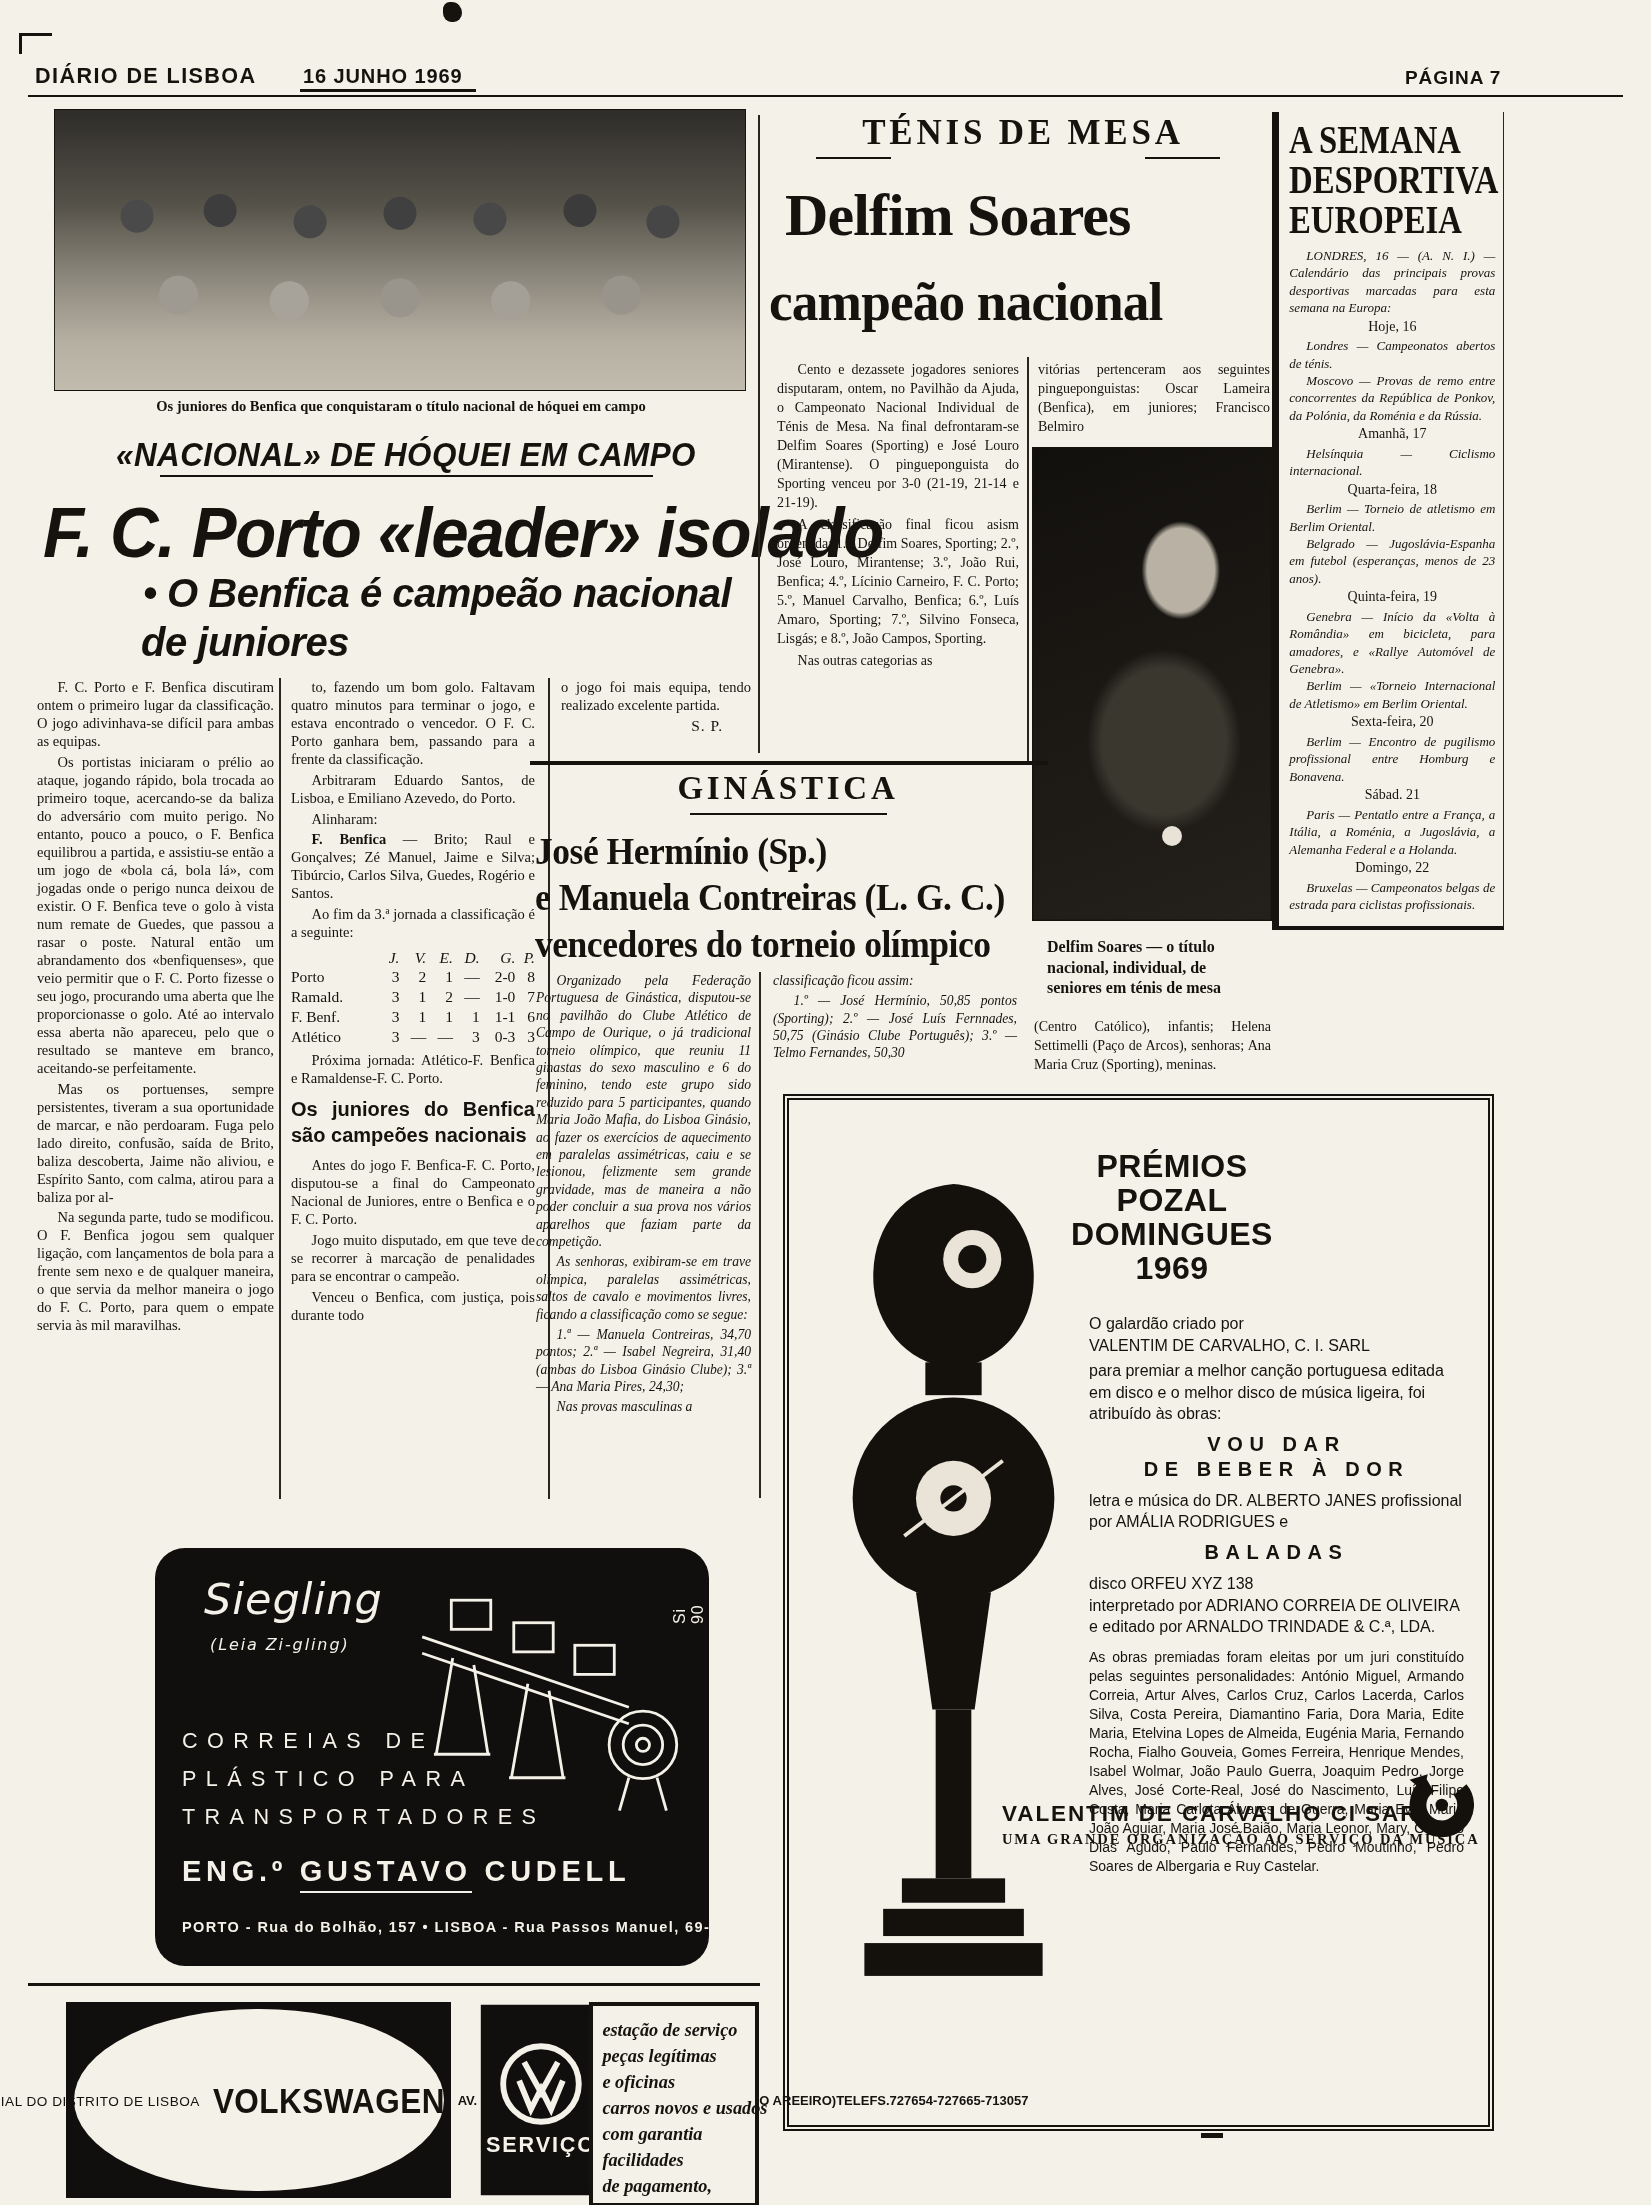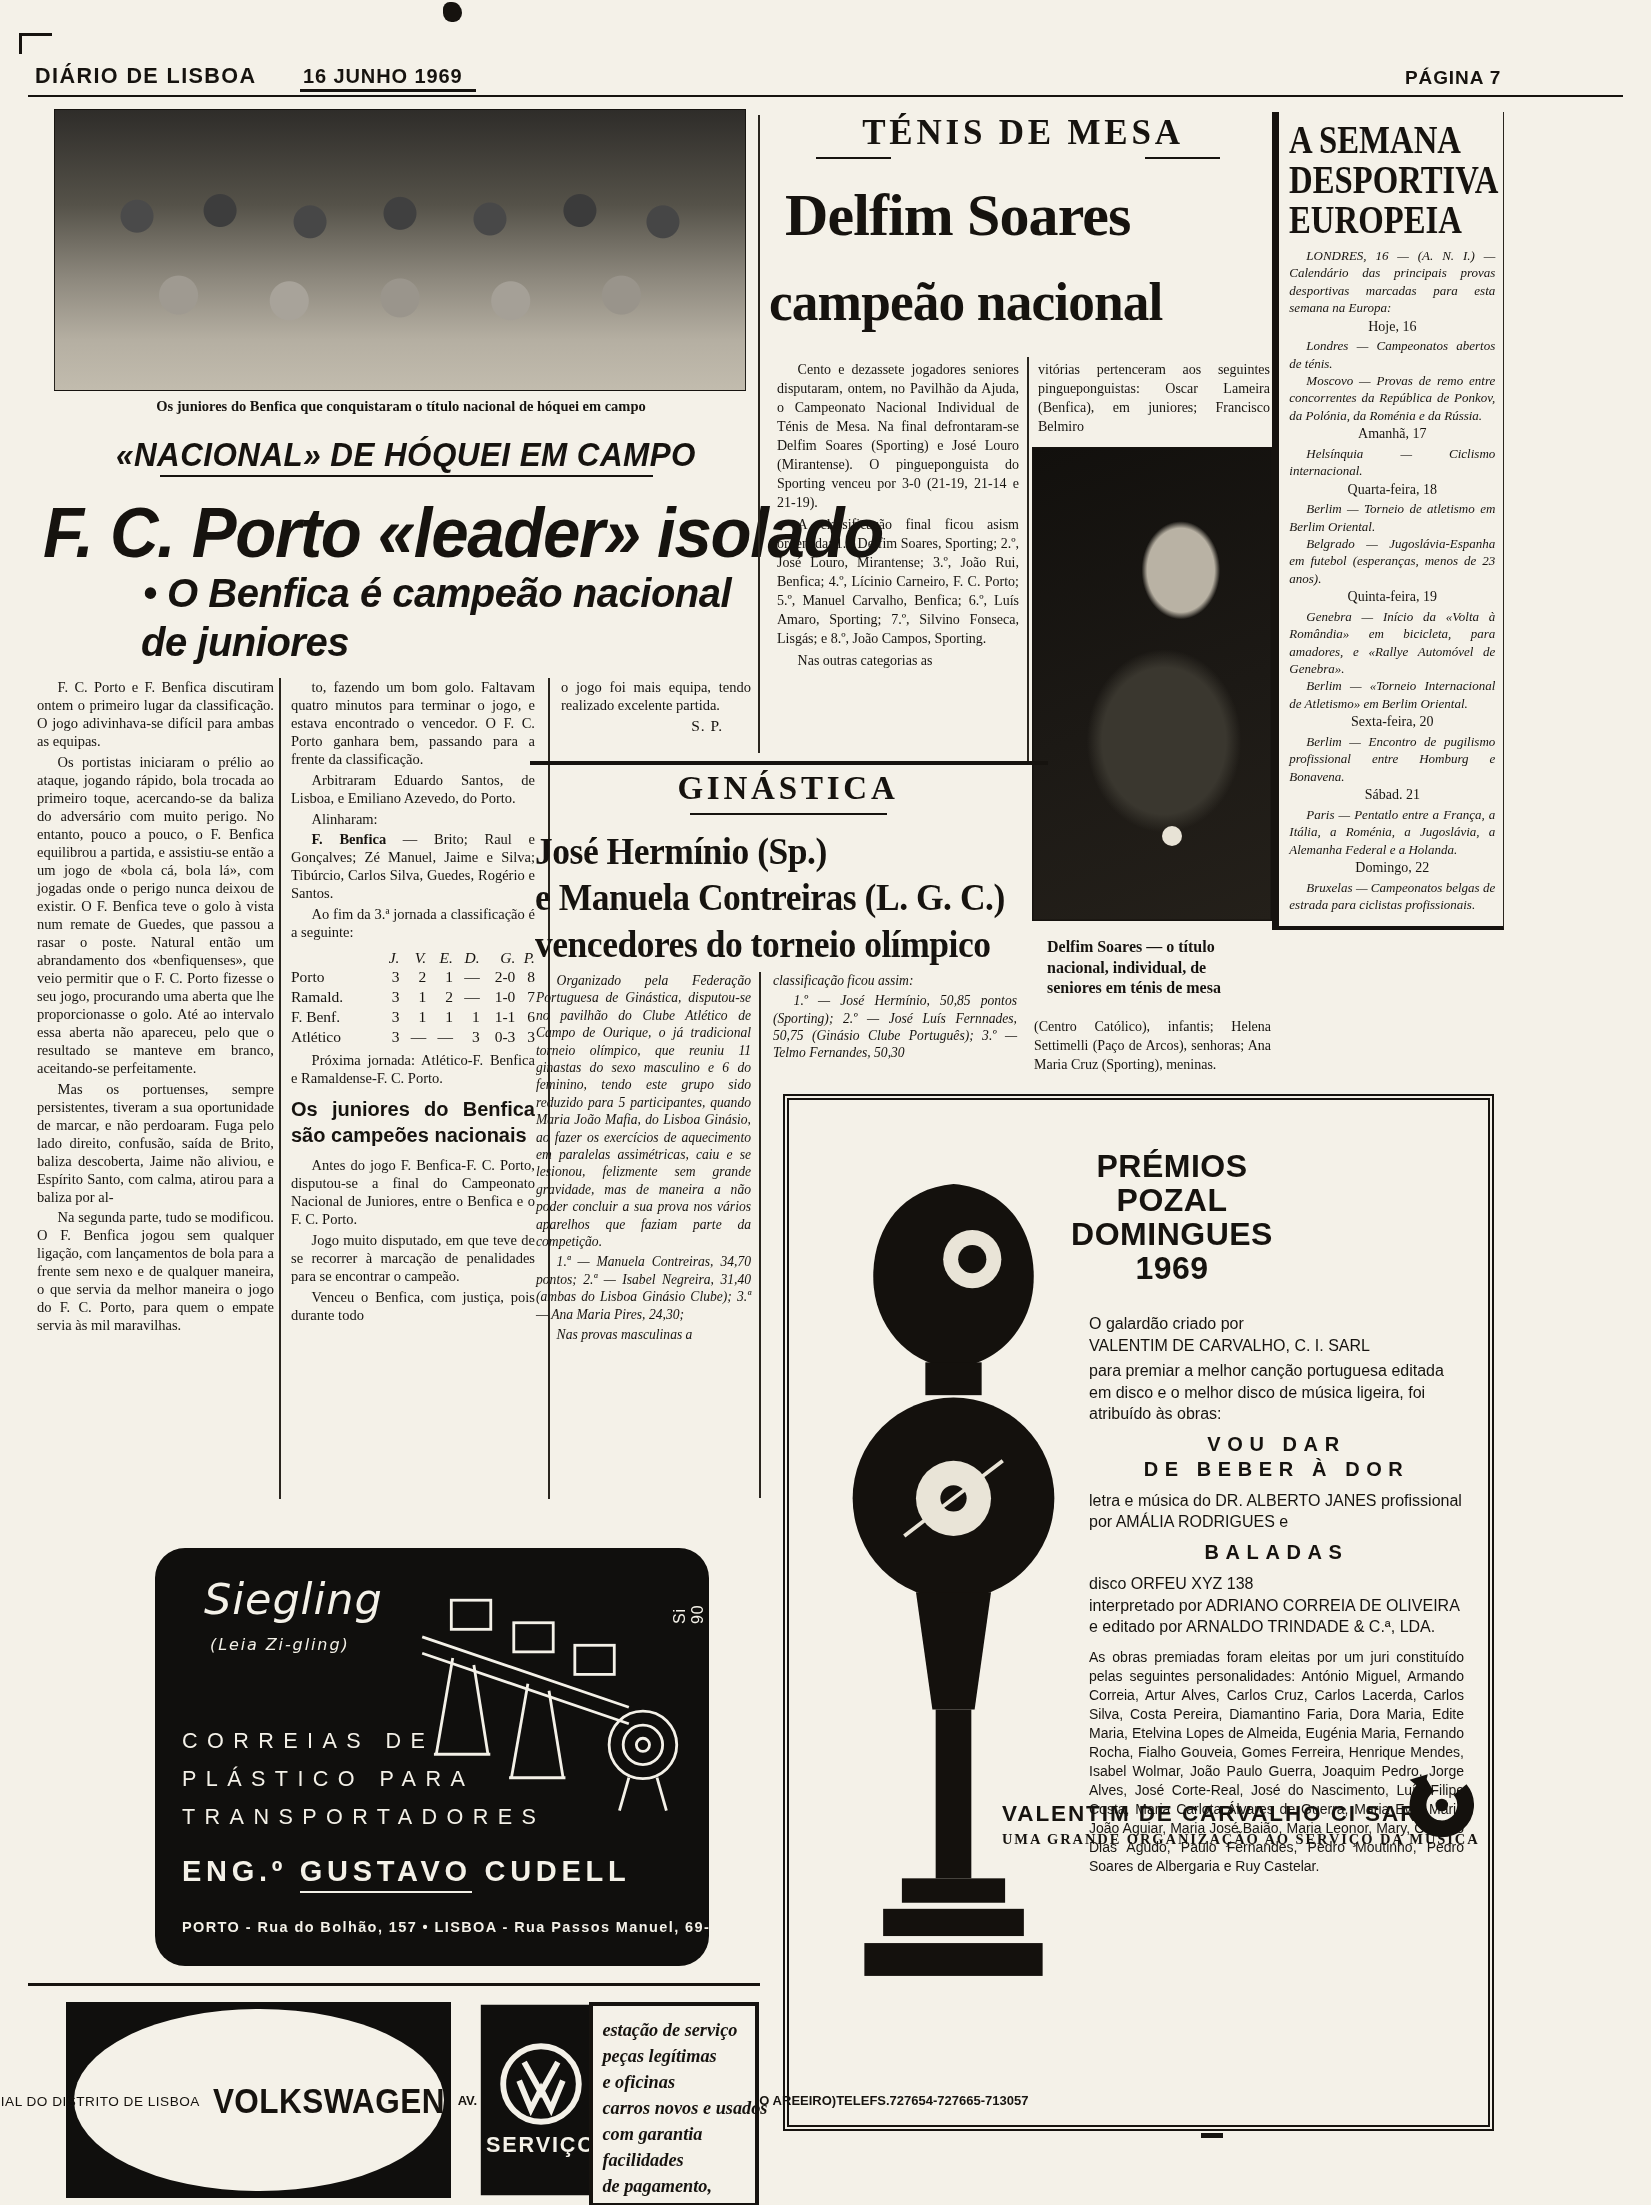--- a/index.html
+++ b/index.html
@@ -269,20 +269,21 @@
 
   <div class="hrule" style="left:530px;top:761px;width:518px;height:3.8px;"></div>
   <div class="abs sec-label" style="left:530px;top:770px;width:516px;font-size:33px;">GINÁSTICA</div>
   <div class="hrule" style="left:690px;top:813px;width:197px;height:2.3px;"></div>
   <div class="abs gin-head" style="left:535px;top:830px;">José Hermínio (Sp.)</div>
   <div class="abs gin-head" style="left:535px;top:876px;">e Manuela Contreiras (L. G. C.)</div>
   <div class="abs gin-head" style="left:535px;top:923px;">vencedores do torneio olímpico</div>
 
   <div class="abs bt ital" style="left:536px;top:972px;width:215px;font-size:13.6px;line-height:17.4px;">
     <p>Organizado pela Federação Portuguesa de Ginástica, disputou-se no pavilhão do Clube Atlético de Campo de Ourique, o já tradicional torneio olímpico, que reuniu 11 ginastas do sexo masculino e 6 do feminino, tendo este grupo sido reduzido para 5 participantes, quando Maria João Mafia, do Lisboa Ginásio, ao fazer os exercícios de aquecimento em paralelas assimétricas, caiu e se lesionou, felizmente sem grande gravidade, mas de maneira a não poder concluir a sua prova nos vários aparelhos que faziam parte da competição.</p>
+    <p>As senhoras, exibiram-se em trave olímpica, paralelas assimétricas, saltos de cavalo e movimentos livres, ficando a classificação como se segue:</p>
     <p>1.ª — Manuela Contreiras, 34,70 pontos; 2.ª — Isabel Negreira, 31,40 (ambas do Lisboa Ginásio Clube); 3.ª — Ana Maria Pires, 24,30;</p>
     <p>Nas provas masculinas a</p>
   </div>
   <div class="vrule" style="left:759px;top:972px;height:526px;"></div>
   <div class="abs bt ital" style="left:773px;top:972px;width:244px;font-size:13.6px;line-height:17.4px;">
     <p style="text-indent:0;">classificação ficou assim:</p>
     <p>1.º — José Hermínio, 50,85 pontos (Sporting); 2.º — José Luís Fernnades, 50,75 (Ginásio Clube Português); 3.º — Telmo Fernandes, 50,30</p>
   </div>
 
   <div class="abs pozal-box" style="left:783px;top:1094px;width:699px;height:1025px;">

